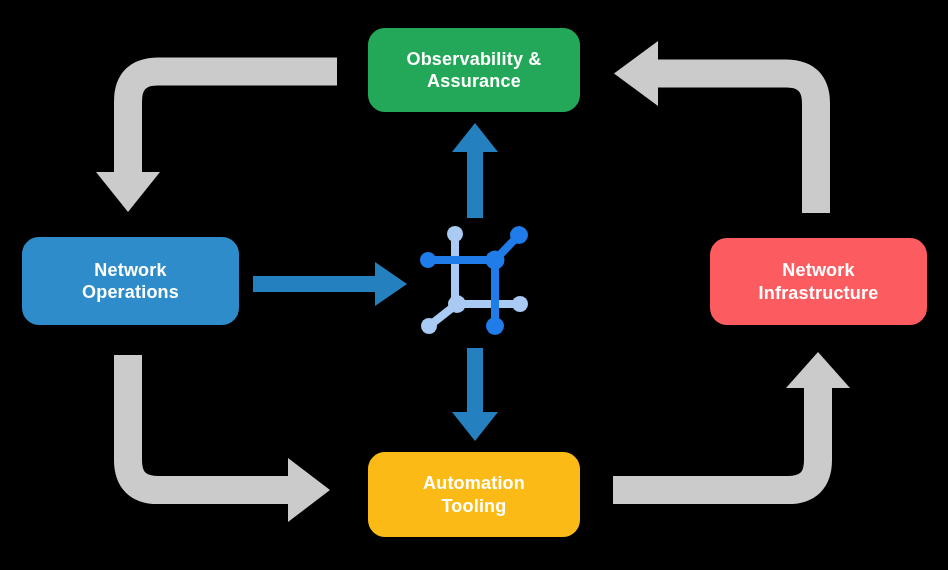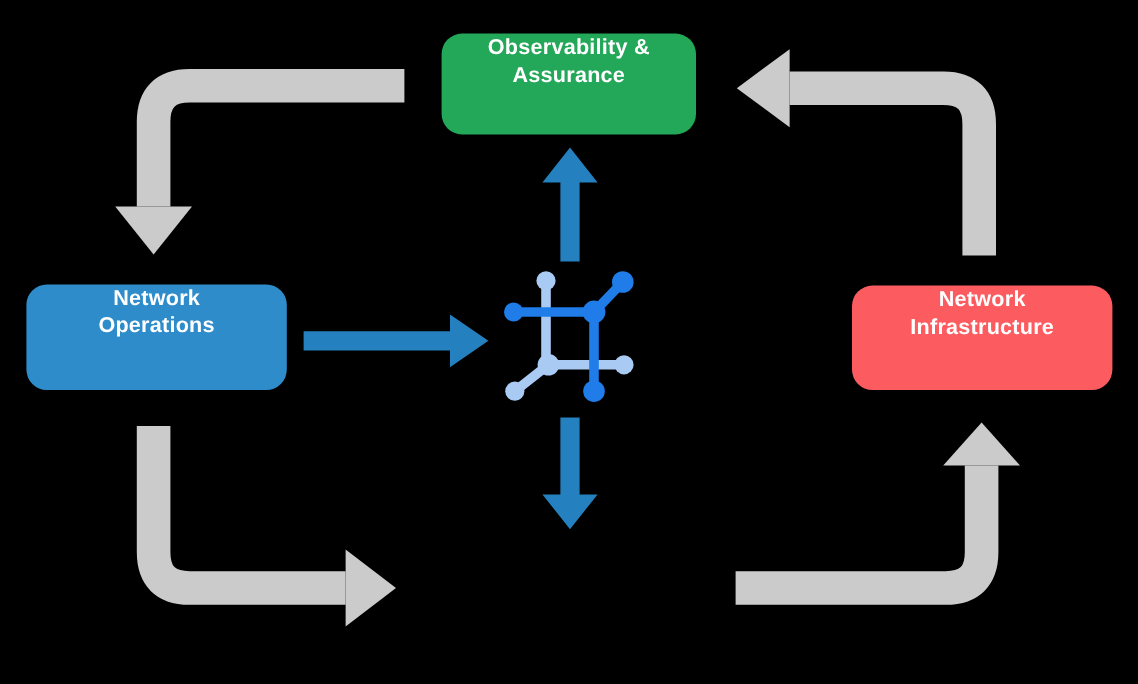--- a/index.html
+++ b/index.html
@@ -6,21 +6,21 @@
   body {
     width: 948px; height: 570px;
     background: #000000;
     font-family: "Liberation Sans", sans-serif;
     overflow: hidden;
   }
   .canvas { position: relative; width: 948px; height: 570px; }
   .layer { position: absolute; left: 0; top: 0; }
   .node {
     position: absolute;
-    display: flex; justify-content: center;
+    display: flex; align-items: center; justify-content: center;
     border-radius: 17px; text-align: center;
   }
   .node-label {
     color: #ffffff;
     font-size: 18px;
     font-weight: 600;
     line-height: 1.25;
     letter-spacing: .2px;
     white-space: pre-line;
   }
@@ -66,20 +66,24 @@
   <div class="node node-operations" style="background-color: rgb(46, 140, 203);">
     <span class="node-label" style="color: rgb(255, 255, 255);">Network
 Operations</span>
   </div>
 
   <div class="node node-infrastructure" style="background-color: rgb(252, 92, 96);">
     <span class="node-label" style="color: rgb(255, 255, 255);">Network
 Infrastructure</span>
   </div>
 
+  <div class="node node-automation" style="background-color: rgb(251, 186, 22);">
+    <span class="node-label" style="color: rgb(255, 255, 255);">Automation
+Tooling</span>
+  </div>
 
   <svg class="center-icon" viewBox="0 0 125 125">
 
     <g fill="none" stroke-width="8" stroke-linecap="round" stroke="#A9CBF3">
       <path d="M40 14 V84"></path>
       <path d="M42 84 H105"></path>
       <path d="M42 84 L14 106"></path>
     </g>
     <g fill="#A9CBF3">
       <circle cx="40" cy="14" r="8"></circle>

